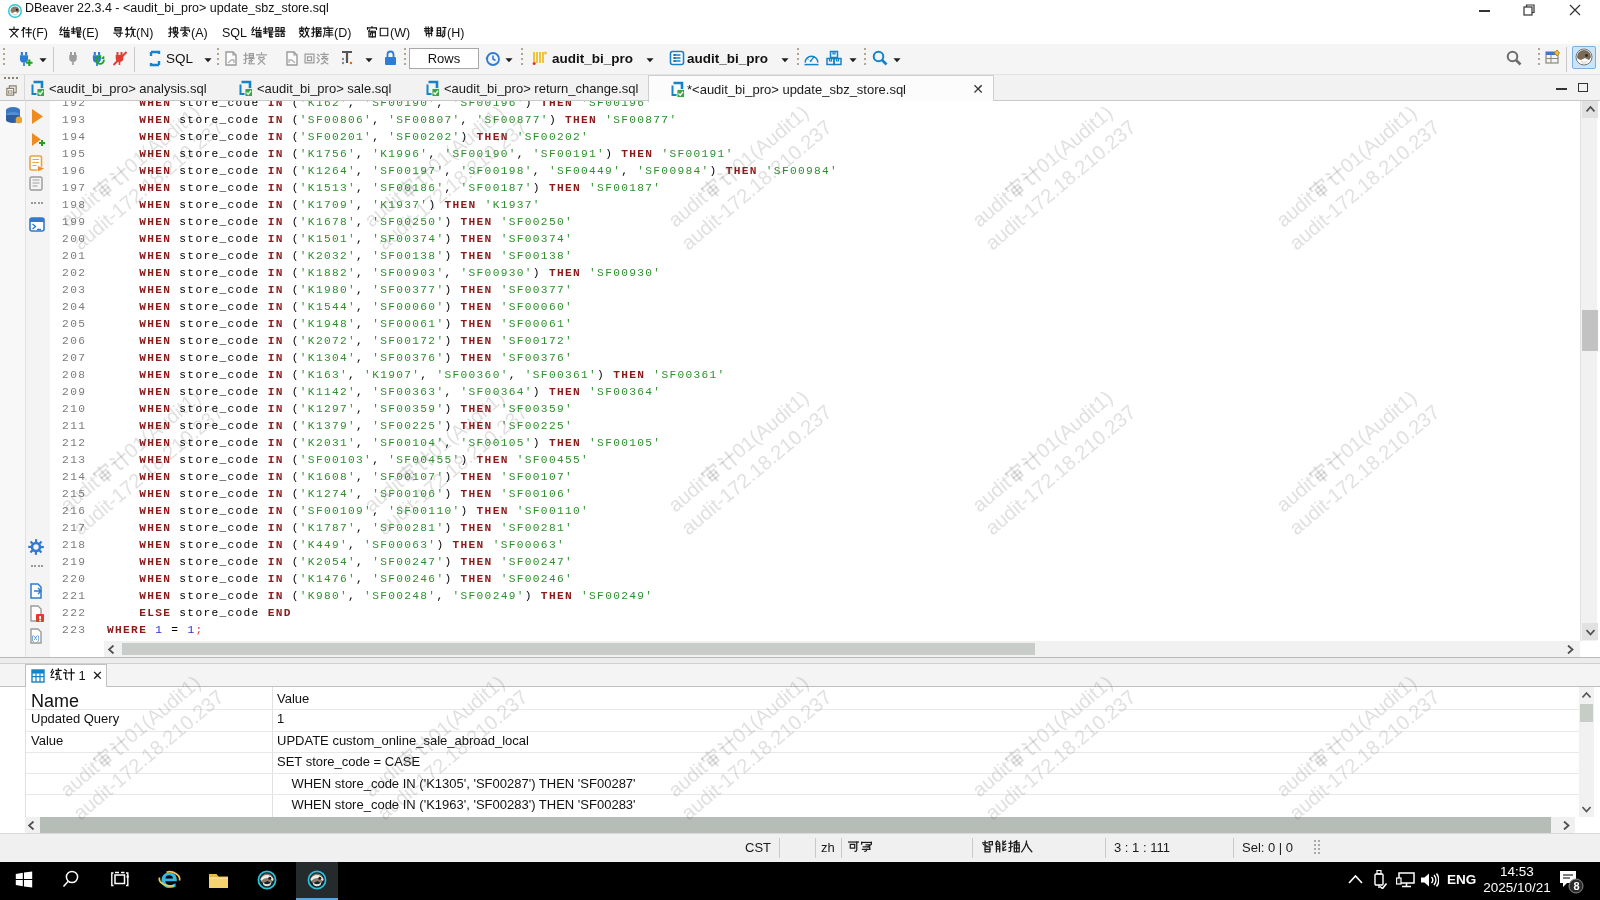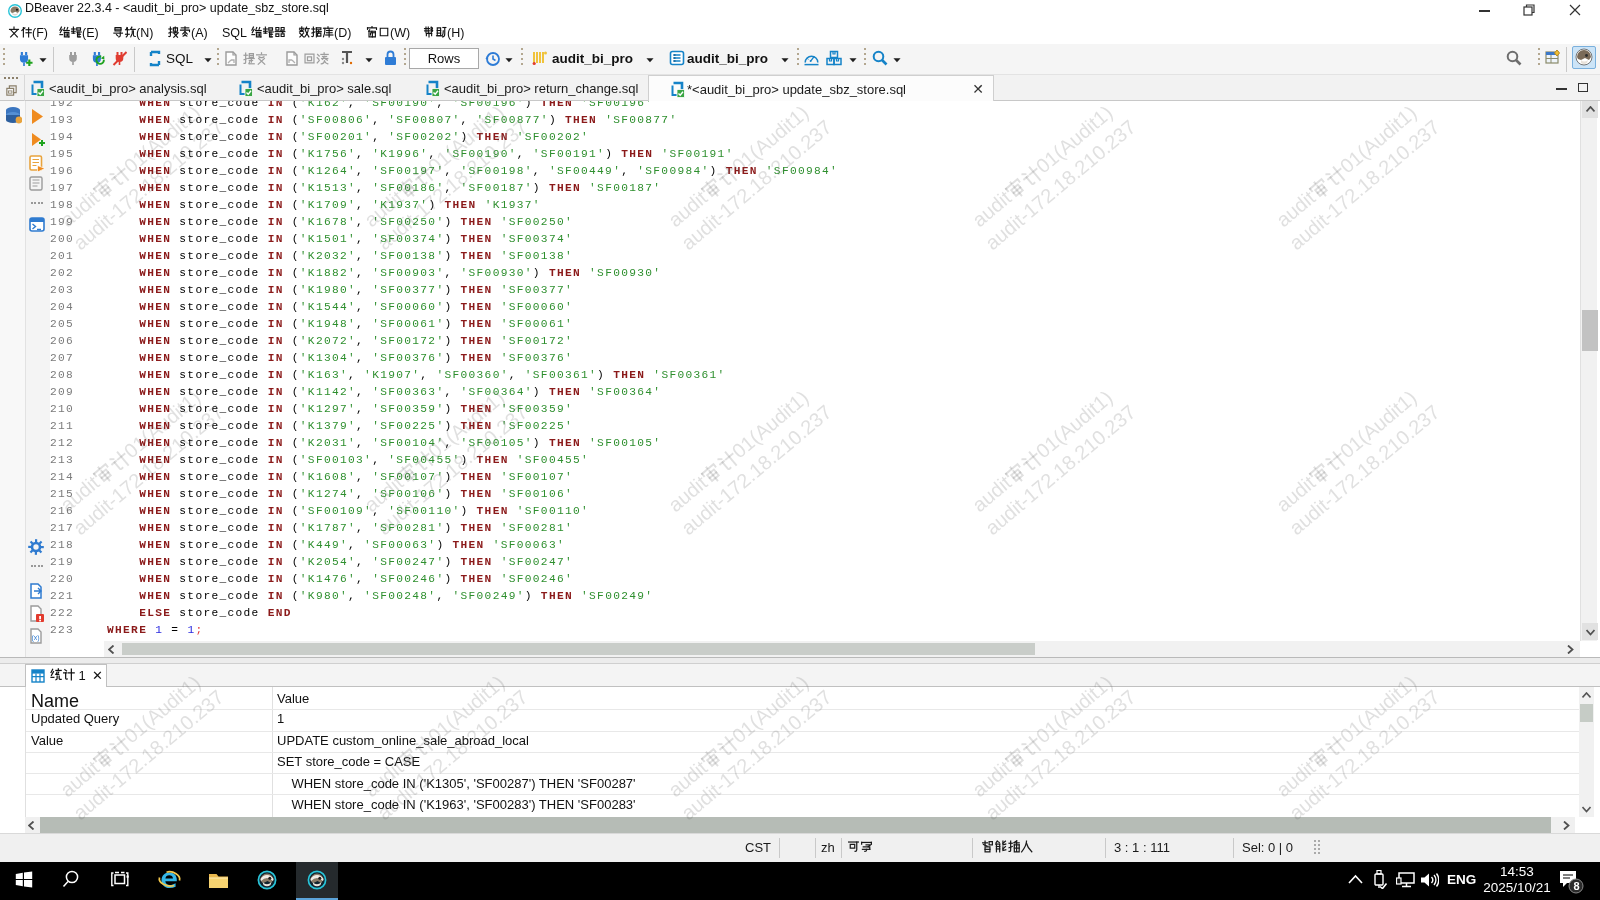--- a/index.html
+++ b/index.html
@@ -11,21 +11,21 @@
 .tbt{position:absolute;top:51px;font-size:13.5px;color:#111}
 .tbg{position:absolute;top:52px;font-size:12.5px;color:#9d9d9d}
 .tbb{position:absolute;top:51px;font-size:13.5px;font-weight:bold;color:#111}
 #tabbar{position:absolute;left:0;top:75px;width:1600px;height:26px;background:#f2f2f2;border-bottom:1px solid #c8c8c8}
 .tab{position:absolute;top:75px;height:25px;font-size:13px;color:#1a1a1a}
 .tab.act{background:#fcfcfc;border:1px solid #cfcfcf;border-bottom:0;height:26px;box-shadow:0 1px 0 #fcfcfc}
 #navstrip{position:absolute;left:0;top:101px;width:26px;height:556px;background:#f8f8f8;border-right:1px solid #e2e2e2}
 #edstrip{position:absolute;left:26px;top:101px;width:24px;height:556px;background:#f4f4f4}
 #editor{position:absolute;left:50px;top:101px;width:1530px;height:540px;background:#fff;overflow:hidden}
 #editor pre{position:absolute;top:-5.9px;font-family:"Liberation Mono",monospace;font-size:11.2px;line-height:17px;letter-spacing:1.318px}
-#gutter{left:0;width:48.3px;text-align:left;color:#7b7b7b}
+#gutter{left:0;width:48.3px;text-align:center;color:#7b7b7b}
 #codep{left:57px;color:#000}
 .k{color:#8b1a1a;font-weight:bold;font-style:normal}
 .s{color:#2e8f2e;font-style:normal}
 .sc{color:#e03c3c;font-style:normal}
 .n{color:#2a2ae0;font-style:normal}
 b.k{font-weight:bold}
 i{font-style:normal}
 #vsb{position:absolute;left:1580px;top:101px;width:17px;height:540px;background:#f1f1f1;border-left:1px solid #e0e0e0}
 #hsb{position:absolute;left:104px;top:641px;width:1476px;height:16px;background:#f1f1f1}
 #sash{position:absolute;left:0;top:657px;width:1600px;height:7px;background:#ececec;border-top:1px solid #b9b9b9;border-bottom:1px solid #cfcfcf}

